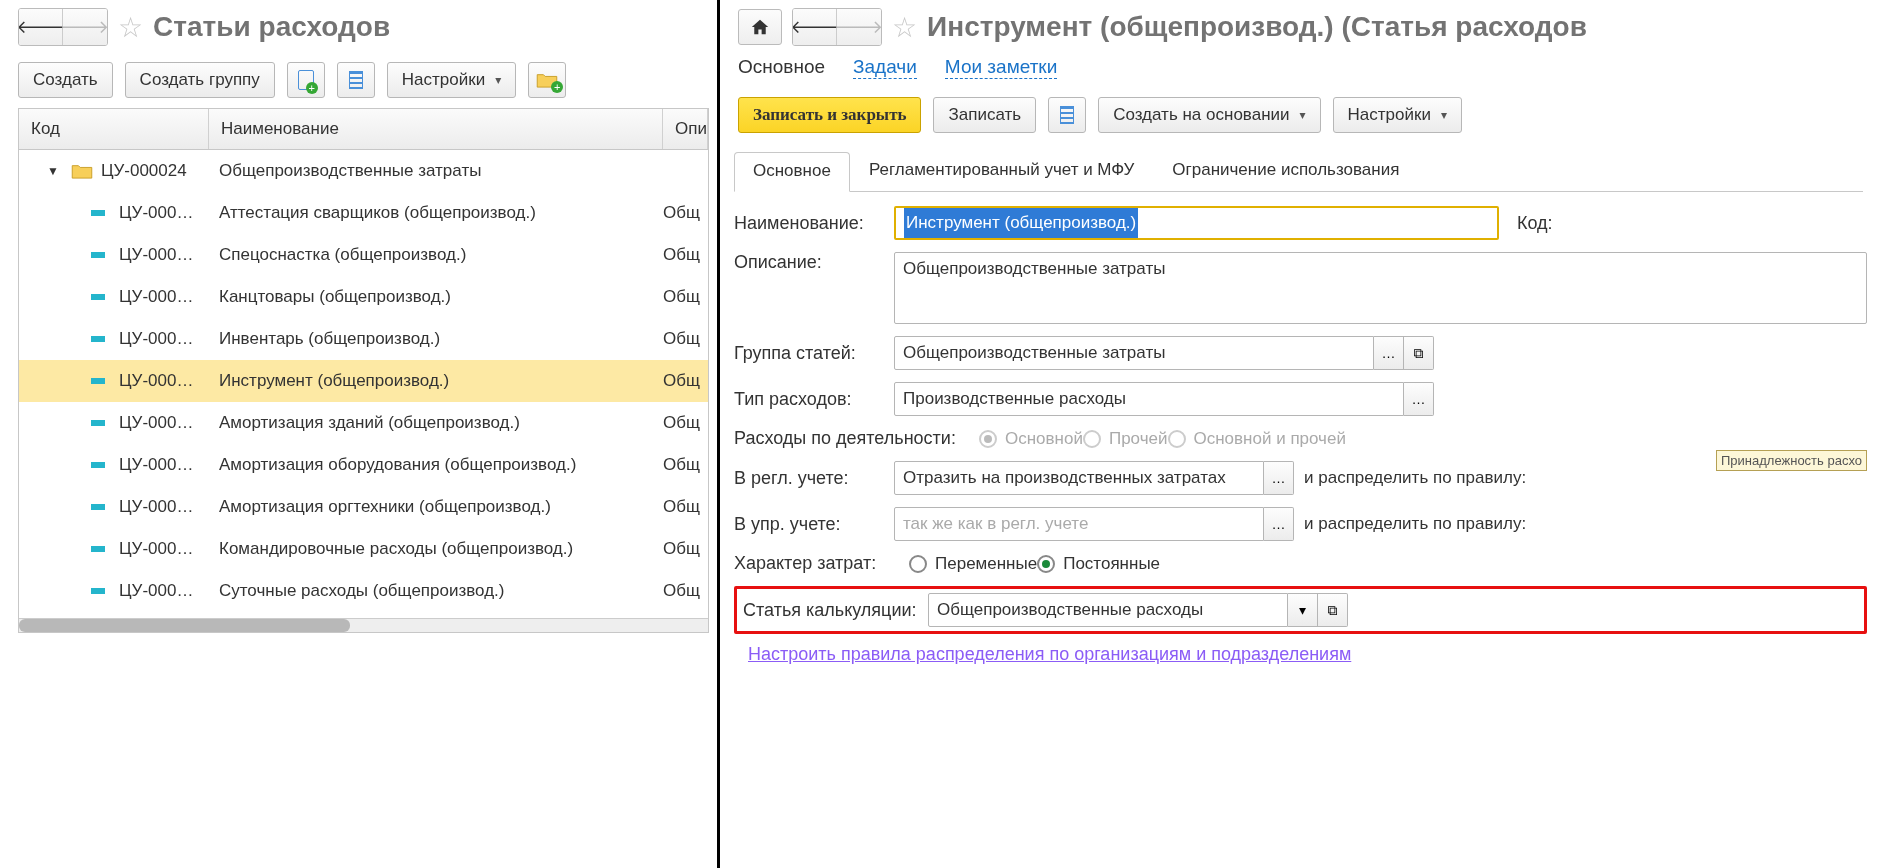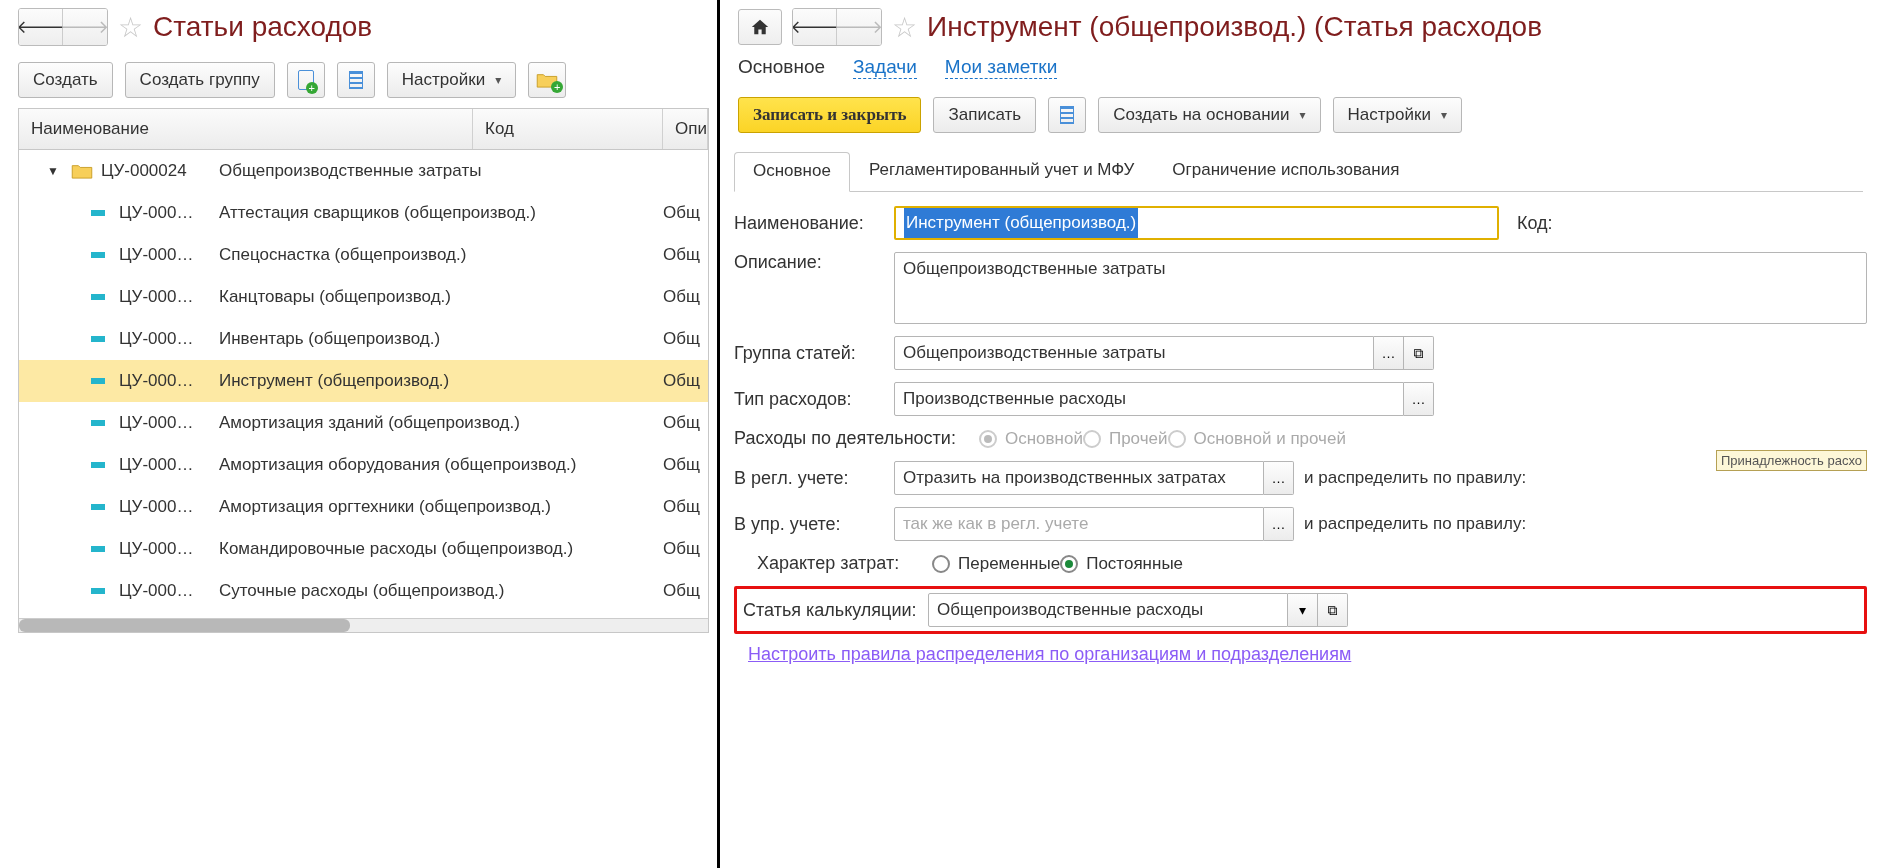--- a/index.html
+++ b/index.html
@@ -11,21 +11,21 @@
 
     
     .nav-bar { display: flex; align-items: center; gap: 10px; padding: 8px 18px; }
     .nav-btn-group { display: flex; border: 1px solid #bbb; border-radius: 3px; overflow: hidden; }
     .nav-btn { width: 44px; height: 36px; display: flex; align-items: center; justify-content: center; background: linear-gradient(#fcfcfc,#eee); border: none; border-right: 1px solid #ccc; cursor: pointer; font-size: 18px; color: #333; }
     .nav-btn:last-child { border-right: none; }
     .nav-btn.disabled { color: #bbb; }
     .home-btn { width: 44px; height: 36px; border: 1px solid #bbb; border-radius: 3px; background: linear-gradient(#fcfcfc,#eee); display: flex; align-items: center; justify-content: center; font-size: 18px; }
 
     .star-icon { font-size: 28px; color: #c8c8c8; user-select: none; }
-    .page-title { font-size: 28px; font-weight: normal; color: #7f1d1d; }
+    .page-title { font-size: 28px; font-weight: bold; color: #737373; }
 
     
     .toolbar { display: flex; gap: 12px; padding: 8px 18px 10px; flex-wrap: wrap; align-items: center; }
     .btn { height: 36px; padding: 0 14px; background: linear-gradient(#fdfdfd,#ececec); border: 1px solid #b7b7b7; border-radius: 3px; cursor: pointer; font-size: 17px; color: #333; display: inline-flex; align-items: center; gap: 6px; }
     .btn.yellow { background: linear-gradient(#ffe34c,#fbd426); border-color: #caa200; font-weight: bold; font-family: Liberation Serif, serif; }
     .icon-btn { width: 38px; padding: 0; justify-content: center; }
     .caret { margin-left: 4px; font-size: 12px; color: #555; }
 
     
     .section-nav { display: flex; gap: 28px; padding: 2px 18px 10px; font-size: 19px; }
@@ -124,22 +124,22 @@
       </button>
     <button class="btn icon-btn">
         <span class="folder-btn-icon green"><svg class="folder-icon-svg" viewBox="0 0 24 18">
             <path d="M1 3 L8 3 L10 5 L23 5 L23 17 L1 17 Z" fill="#f7cf5a" stroke="#c59a20"></path>
           </svg></span>
       </button>
   </div>
 
   <div class="grid">
     <div class="grid-header">
+      <div class="gh-cell gh-code">Код</div>
       <div class="gh-cell gh-name">Наименование</div>
-      <div class="gh-cell gh-code">Код</div>
       <div class="gh-cell gh-desc">Опи</div>
     </div>
     <div class="grid-body" id="grid-body">
         <div class="row group">
           <div class="code-cell"><span class="tree-caret">▼</span><svg class="folder-icon-svg" viewBox="0 0 24 18">
               <path d="M1 3 L8 3 L10 5 L23 5 L23 17 L1 17 Z" fill="#f7cf5a" stroke="#c59a20"></path>
             </svg> ЦУ-000024</div>
           <div class="name-cell">Общепроизводственные затраты</div>
           <div class="desc-cell"></div>
         </div>
@@ -305,21 +305,21 @@
     <div class="form-row">
       <div class="label">В упр. учете:</div>
       <div class="combo" style="max-width:400px;align-items:flex-end;">
         <div class="input placeholder" style="line-height:32px;">так же как в регл. учете</div>
         <button class="combo-btn last">…</button>
       </div>
       <div class="trailing-text">и распределить по правилу:</div>
     </div>
 
     <div class="form-row">
-      <div class="label" style="width:165px;margin-left:23px;">Характер затрат:</div>
+      <div class="label" style="width:165px;">Характер затрат:</div>
       <div class="radio-row" id="nature-radios">
           <div class="radio">
             <span class="dot"></span>
             <span>Переменные</span>
           </div>
           <div class="radio checked">
             <span class="dot"></span>
             <span>Постоянные</span>
           </div>
         </div>

